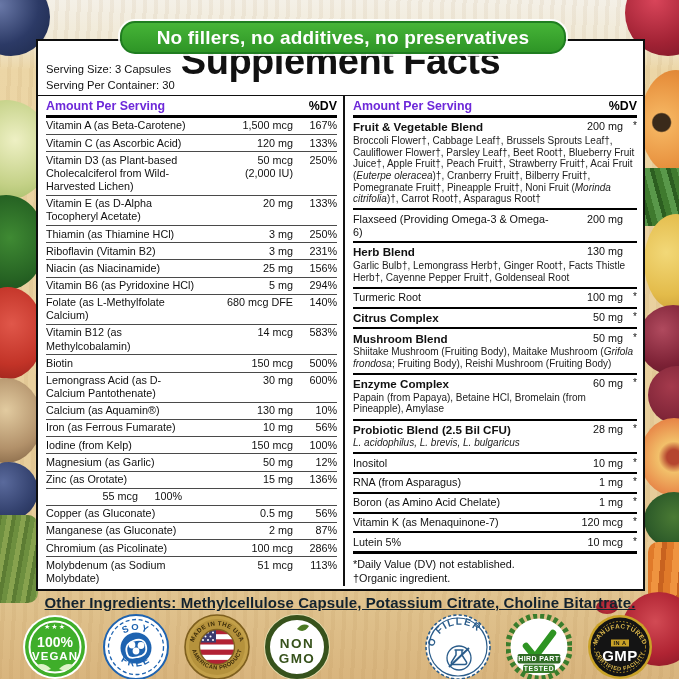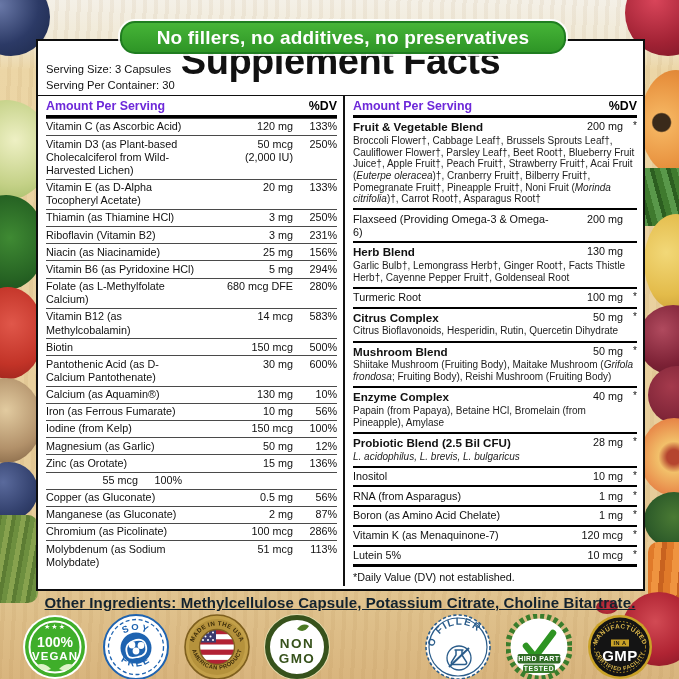--- a/index.html
+++ b/index.html
@@ -88,20 +88,27 @@
         <div>Serving Per Container: 30</div>
       </div>
     </div>
     <div class="cols">
       <div class="col left">
         <div class="colhead">
           <span class="ha">Amount Per Serving</span>
           <span class="hd">%DV</span>
         </div>
         <div>
+            <div class="nrow t0">
+              <div class="rl">
+                <span class="nm">Vitamin A (as Beta-Carotene)</span>
+                <span class="amt">1,500 mcg</span>
+                <span class="dv">167%</span>
+              </div>
+            </div>
             <div class="nrow t1">
               <div class="rl">
                 <span class="nm">Vitamin C (as Ascorbic Acid)</span>
                 <span class="amt">120 mg</span>
                 <span class="dv">133%</span>
               </div>
             </div>
             <div class="nrow t1">
               <div class="rl">
                 <span class="nm">Vitamin D3 (as Plant-based Cholecalciferol from Wild-Harvested Lichen)</span>
@@ -141,40 +148,40 @@
               <div class="rl">
                 <span class="nm">Vitamin B6 (as Pyridoxine HCl)</span>
                 <span class="amt">5 mg</span>
                 <span class="dv">294%</span>
               </div>
             </div>
             <div class="nrow t1">
               <div class="rl">
                 <span class="nm">Folate (as L-Methylfolate Calcium)</span>
                 <span class="amt">680 mcg DFE</span>
-                <span class="dv">280%</span>
+                <span class="dv">140%</span>
               </div>
             </div>
             <div class="nrow t1">
               <div class="rl">
                 <span class="nm">Vitamin B12 (as Methylcobalamin)</span>
                 <span class="amt">14 mcg</span>
                 <span class="dv">583%</span>
               </div>
             </div>
             <div class="nrow t1">
               <div class="rl">
                 <span class="nm">Biotin</span>
                 <span class="amt">150 mcg</span>
                 <span class="dv">500%</span>
               </div>
             </div>
             <div class="nrow t1">
               <div class="rl">
-                <span class="nm">Pantothenic Acid (as D-Calcium Pantothenate)</span>
+                <span class="nm">Lemongrass Acid (as D-Calcium Pantothenate)</span>
                 <span class="amt">30 mg</span>
                 <span class="dv">600%</span>
               </div>
             </div>
             <div class="nrow t1">
               <div class="rl">
                 <span class="nm">Calcium (as Aquamin®)</span>
                 <span class="amt">130 mg</span>
                 <span class="dv">10%</span>
               </div>
@@ -278,34 +285,33 @@
                 <span class="amt">100 mg</span>
                 <span class="dv">*</span>
               </div>
             </div>
             <div class="nrow t2">
               <div class="rl">
                 <span class="nm b">Citrus Complex</span>
                 <span class="amt">50 mg</span>
                 <span class="dv">*</span>
               </div>
-              <div class="sub">Citrus Bioflavonoids, Hesperidin, Rutin, Quercetin Dihydrate</div>
             </div>
             <div class="nrow t2">
               <div class="rl">
                 <span class="nm b">Mushroom Blend</span>
                 <span class="amt">50 mg</span>
                 <span class="dv">*</span>
               </div>
               <div class="sub">Shiitake Mushroom (Fruiting Body), Maitake Mushroom (<i>Grifola frondosa</i>; Fruiting Body), Reishi Mushroom (Fruiting Body)</div>
             </div>
             <div class="nrow t2">
               <div class="rl">
                 <span class="nm b">Enzyme Complex</span>
-                <span class="amt">40 mg</span>
+                <span class="amt">60 mg</span>
                 <span class="dv">*</span>
               </div>
               <div class="sub">Papain (from Papaya), Betaine HCl, Bromelain (from Pineapple), Amylase</div>
             </div>
             <div class="nrow t2">
               <div class="rl">
                 <span class="nm b">Probiotic Blend (2.5 Bil CFU)</span>
                 <span class="amt">28 mg</span>
                 <span class="dv">*</span>
               </div>

